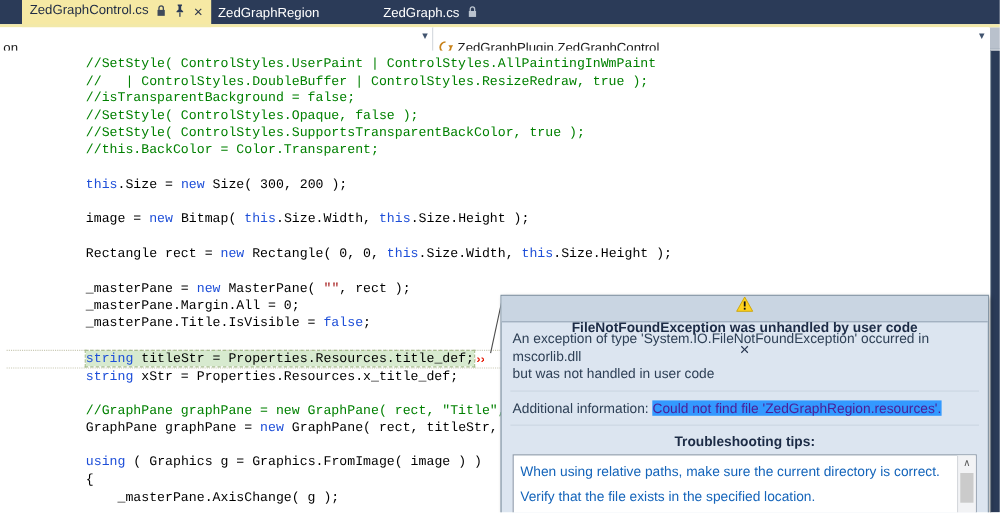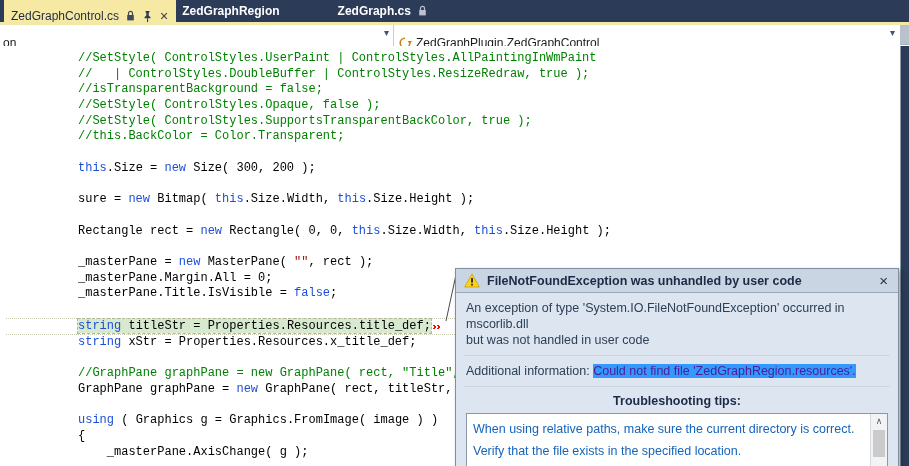--- a/index.html
+++ b/index.html
@@ -4,22 +4,22 @@
 <style>
   * { margin:0; padding:0; box-sizing:border-box; }
   html,body { width:909px; height:466px; overflow:hidden; }
   body { font-family:"Liberation Sans","DejaVu Sans",sans-serif; }
   #app { position:relative; width:909px; height:466px; background:#fff; overflow:hidden; }
 
   
   #tabstrip { position:absolute; left:0; top:0; width:909px; height:22px; background:#2B3B58; display:flex; align-items:stretch; }
   #tab-underline { position:absolute; left:0; top:22px; width:909px; height:3px; background:#F2E9A9; }
   .tab { display:flex; align-items:center; font-size:12px; cursor:default; }
-  .tab.active { background:#F6E9A4; color:#1F2B44; padding:16px 7px; margin-left:4px; gap:6px; }
-  .tab.inactive { color:#FFFFFF; gap:6px;font-weight:bold; }
+  .tab.active { background:#F6E9A4; color:#1F2B44; padding:16px 7px; margin-left:20px; gap:6px;align-items:flex-end; }
+  .tab.inactive { color:#FFFFFF; gap:6px; }
   .tab .lock-icon svg, .tab .pin-icon svg { display:block; }
   .tab .close-x { font-size:14px; line-height:12px; color:#333c4e; padding:0 1px; }
 
   
   #navbar { position:absolute; left:0; top:25px; width:899px; height:36px; background:#FDFDFD; border-bottom:1px solid #A9B3BF; display:flex; }
   .combo { position:relative; height:100%; background:#FFFFFF; display:flex; align-items:center; font-size:12px; color:#1b1b1b; }
   #combo-left { width:394px; border-right:1px solid #C8CDD4; padding-left:3px; }
   #combo-right { flex:1; padding-left:4px; gap:4px; }
   .combo .arrow { position:absolute; right:4px; top:2px; font-size:10px; color:#41546F; }
 
@@ -43,21 +43,21 @@
       linear-gradient(45deg, transparent 60%, #E51400 60%, #E51400 85%, transparent 85%),
       linear-gradient(135deg, transparent 60%, #E51400 60%, #E51400 85%, transparent 85%);
     background-size:4px 4px; background-repeat:repeat-x; }
 
   
   #callout { position:absolute; left:0; top:0; width:909px; height:466px; pointer-events:none; z-index:40; }
 
   
   #dialog { position:absolute; left:455px; top:268px; width:444px; height:210px; z-index:50;
     background:#DCE5F0; border:1px solid #7E909F; box-shadow:2px 2px 4px rgba(0,0,0,0.35); }
-  #dialog-header { height:24px; background:#C9D5E2; border-bottom:1px solid #9AA8B8; display:flex; align-items:center; padding:0 8px; gap:7px; }
+  #dialog-header { height:24px; background:#C9D5E2; border-bottom:1px solid #9AA8B8; display:flex; align-items:center; padding:0 8px; gap:7px;flex-direction:column; }
   #dialog-title { font-weight:bold; font-size:12.5px; color:#1C2B45; flex:1; }
   #dialog-close { font-size:15px; color:#25344e; line-height:14px; cursor:default; padding:0 2px; }
   #dialog-body { padding:7px 10px 0 10px; font-size:12.5px; color:#2E4056; }
   .dlg-msg { line-height:16px; }
   .dlg-sep { border-top:1px solid #CBD6E2; margin:7px -2px 7px -2px; }
   #additional-info { line-height:16px; }
   .selected-text { background:#3399FF; color:#4c1d95; }
   #tips-header { font-weight:bold; font-size:12.5px; color:#1C2B45; margin-top:2px;text-align:center; }
   #tips-box { position:relative; margin-top:5px; height:72px; background:#FFFFFF; border:1px solid #8A98A8; padding:4px 22px 0 6px; }
   .tip-link { color:#1464BA; font-size:12.5px; line-height:22px; white-space:nowrap; overflow:hidden; cursor:default; }
@@ -127,21 +127,21 @@
     <div id="code">
         <div class="line"><span class="tok-c">          //SetStyle( ControlStyles.UserPaint | ControlStyles.AllPaintingInWmPaint</span></div>
         <div class="line"><span class="tok-c">          //   | ControlStyles.DoubleBuffer | ControlStyles.ResizeRedraw, true );</span></div>
         <div class="line"><span class="tok-c">          //isTransparentBackground = false;</span></div>
         <div class="line"><span class="tok-c">          //SetStyle( ControlStyles.Opaque, false );</span></div>
         <div class="line"><span class="tok-c">          //SetStyle( ControlStyles.SupportsTransparentBackColor, true );</span></div>
         <div class="line"><span class="tok-c">          //this.BackColor = Color.Transparent;</span></div>
         <div class="line"></div>
         <div class="line"><span class="tok-k">          this</span><span class="tok-p">.Size = </span><span class="tok-k">new</span><span class="tok-p"> </span><span class="tok-t">Size</span><span class="tok-p">( 300, 200 );</span></div>
         <div class="line"></div>
-        <div class="line"><span class="tok-p">          sure = </span><span class="tok-k">new</span><span class="tok-p"> </span><span class="tok-t">Bitmap</span><span class="tok-p">( </span><span class="tok-k">this</span><span class="tok-p">.Size.Width, </span><span class="tok-k">this</span><span class="tok-p">.Size.Height );</span></div>
+        <div class="line"><span class="tok-p">          image = </span><span class="tok-k">new</span><span class="tok-p"> </span><span class="tok-t">Bitmap</span><span class="tok-p">( </span><span class="tok-k">this</span><span class="tok-p">.Size.Width, </span><span class="tok-k">this</span><span class="tok-p">.Size.Height );</span></div>
         <div class="line"></div>
         <div class="line"><span class="tok-t">          Rectangle</span><span class="tok-p"> rect = </span><span class="tok-k">new</span><span class="tok-p"> </span><span class="tok-t">Rectangle</span><span class="tok-p">( 0, 0, </span><span class="tok-k">this</span><span class="tok-p">.Size.Width, </span><span class="tok-k">this</span><span class="tok-p">.Size.Height );</span></div>
         <div class="line"></div>
         <div class="line"><span class="tok-p">          _masterPane = </span><span class="tok-k">new</span><span class="tok-p"> </span><span class="tok-t">MasterPane</span><span class="tok-p">( </span><span class="tok-s">""</span><span class="tok-p">, rect );</span></div>
         <div class="line"><span class="tok-p">          _masterPane.Margin.All = 0;</span></div>
         <div class="line"><span class="tok-p">          _masterPane.Title.IsVisible = </span><span class="tok-k">false</span><span class="tok-p">;</span></div>
         <div class="line"></div>
         <div class="line hl-row"><span>          </span><span class="hl"><span class="tok-k">string</span><span class="tok-p"> titleStr = Properties.</span><span class="tok-t">Resources</span><span class="tok-p">.title_def;</span></span><span class="squiggle"></span></div>
         <div class="line"><span class="tok-k">          string</span><span class="tok-p"> xStr = Properties.</span><span class="tok-t">Resources</span><span class="tok-p">.x_title_def;</span></div>
         <div class="line"></div>

